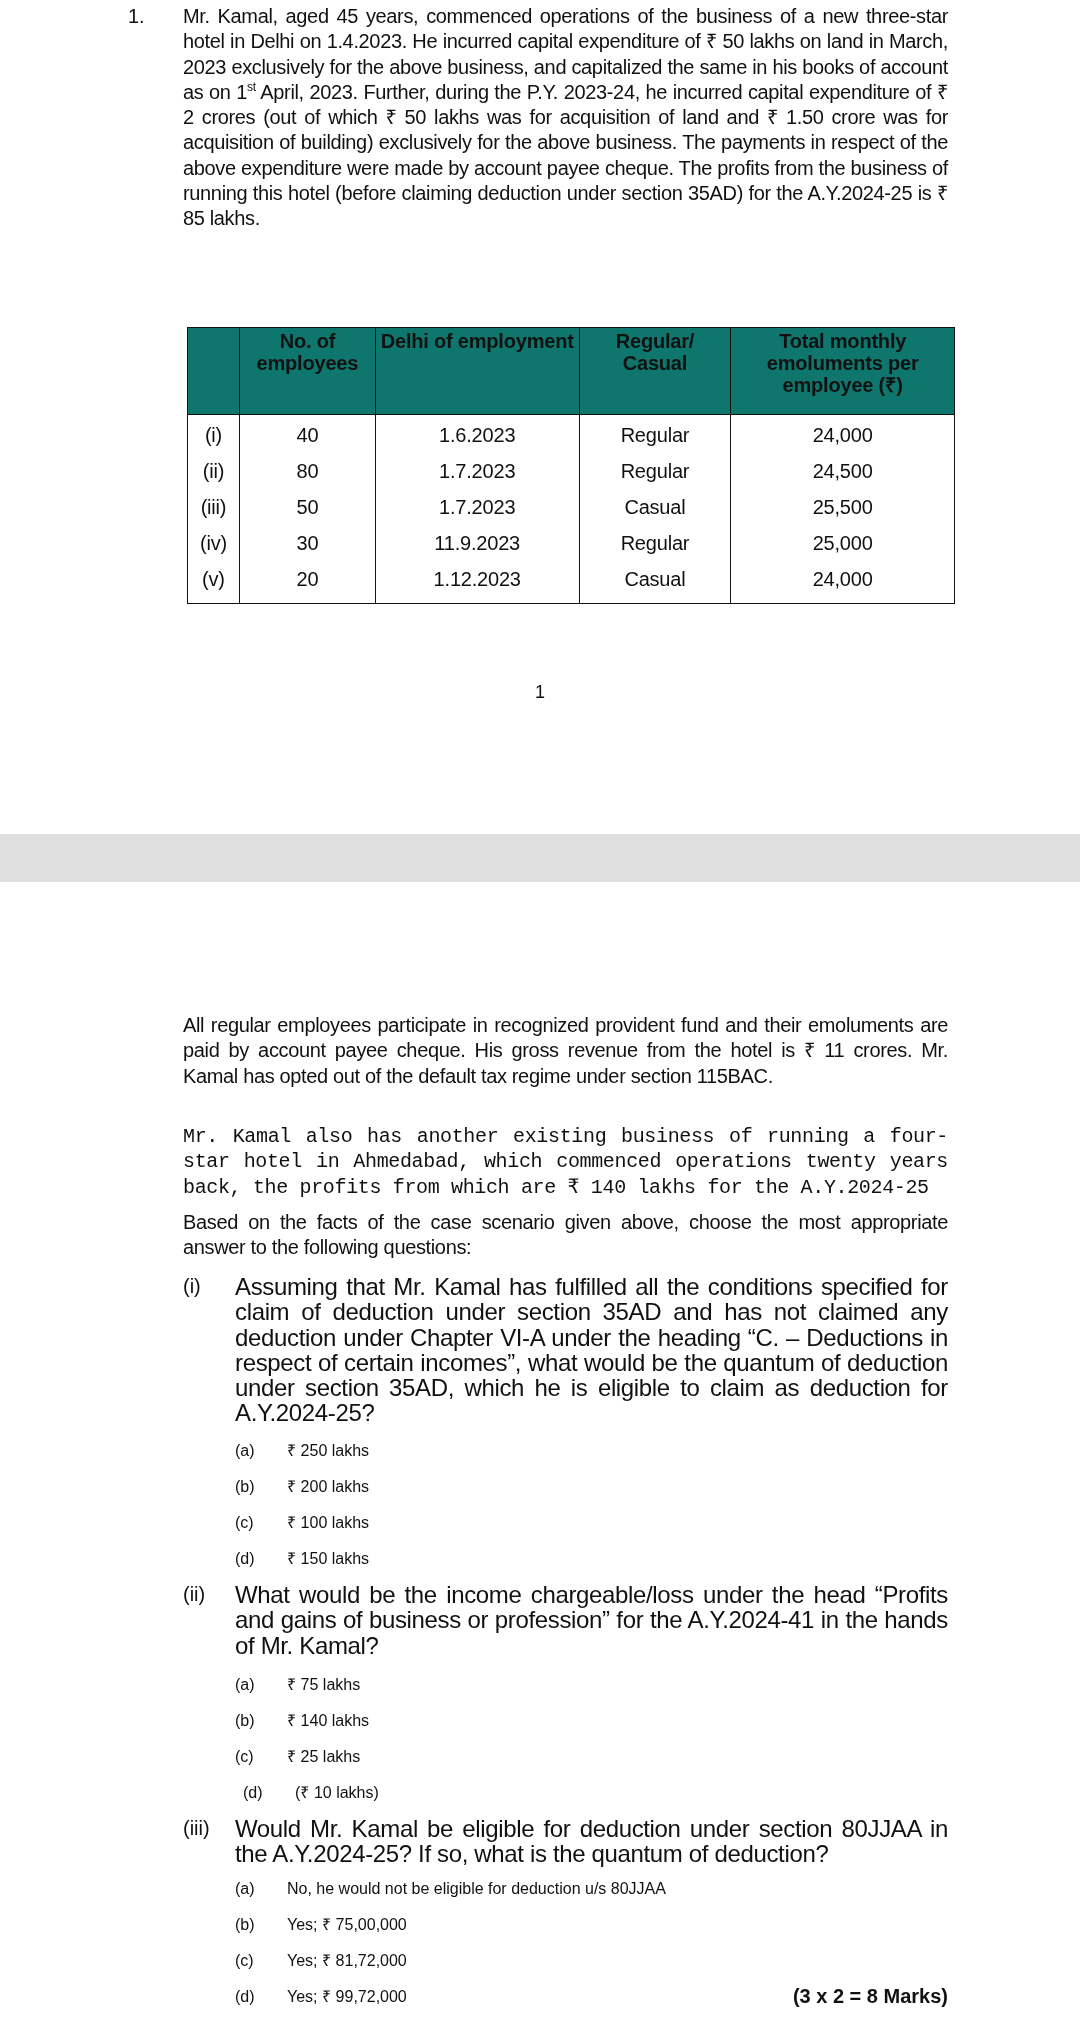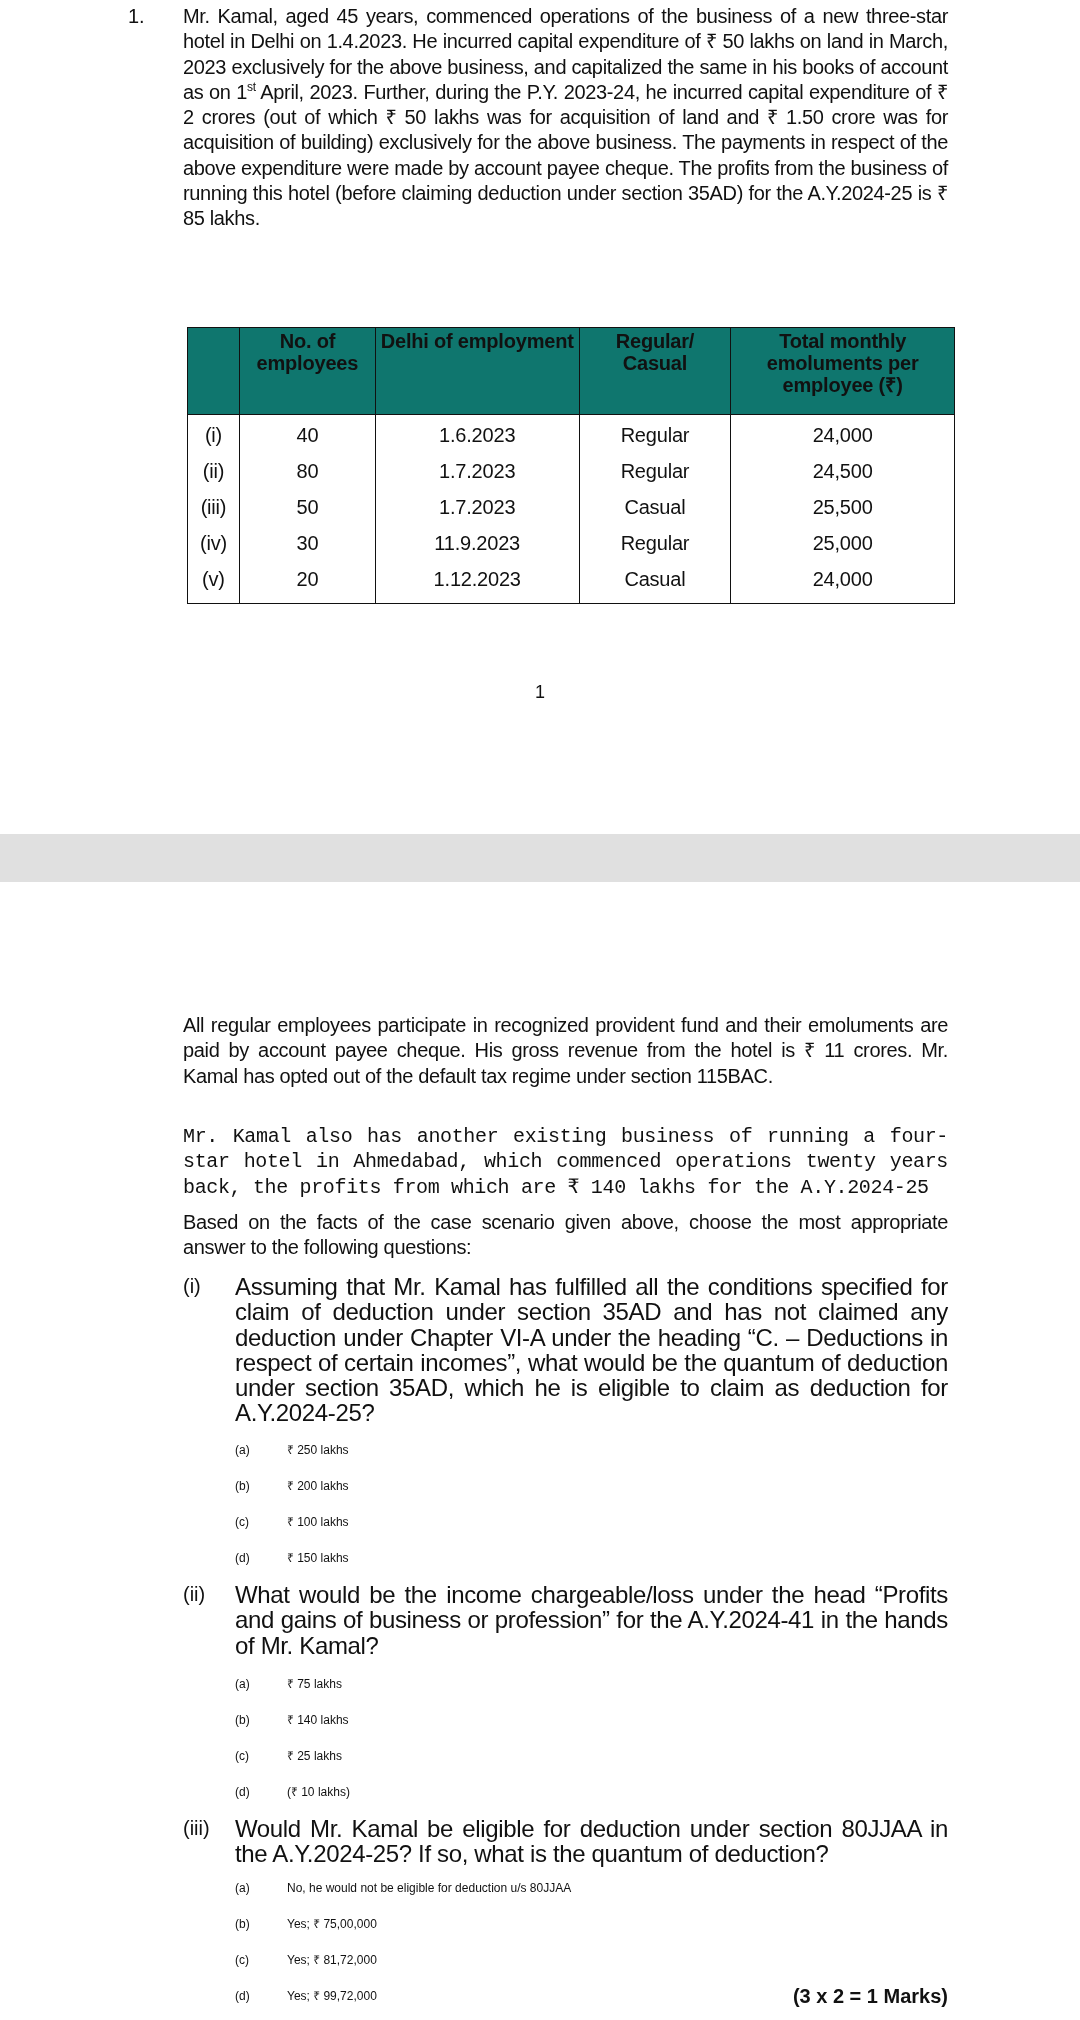--- a/index.html
+++ b/index.html
@@ -32,21 +32,21 @@
     text-align: center; border-left: 1.5px solid #111; border-right: 1.5px solid #111;
     padding: 0 4px; height: 36px; line-height: 36px;
   }
   table.emp tr.last td { border-bottom: 1.5px solid #111; padding-bottom: 6px; }
   table.emp tr.first td { padding-top: 2px; }
 
   .pagenum { position: absolute; left: 0; width: 1080px; top: 682px; text-align: center; font-size: 18px; }
 
   .sub { position: absolute; left: 183px; font-size: 20px; line-height: 25.3px; }
   .sub-body { position: absolute; left: 235px; width: 713px; font-size: 24px; line-height: 25.3px; text-align: justify; letter-spacing: -0.35px; }
-  .opt { position: absolute; left: 235px; font-size: 12px; line-height: 25px; }
+  .opt { position: absolute; left: 235px; font-size: 16px; line-height: 25px; }
   .opt .olabel { display: inline-block; width: 52px; }
   .marks { position: absolute; right: 132px; font-size: 20px; font-weight: bold; line-height: 25px; }
 </style>
 </head>
 <body>
 
 <div class="page page1">
   <div class="qnum">1.</div>
   <div class="para" style="top:4px;"><span>Mr. Kamal, aged 45 years, commenced operations of the business of a new three-star hotel in Delhi on 1.4.2023. He incurred capital expenditure of ₹ 50 lakhs on land in March, 2023 exclusively for the above business, and capitalized the same in his books of account as on 1</span><sup>st</sup><span> April, 2023. Further, during the P.Y. 2023-24, he incurred capital expenditure of ₹ 2 crores (out of which ₹ 50 lakhs was for acquisition of land and ₹ 1.50 crore was for acquisition of building) exclusively for the above business. The payments in respect of the above expenditure were made by account payee cheque. The profits from the business of running this hotel (before claiming deduction under section 35AD) for the A.Y.2024-25 is ₹ 85 lakhs.</span></div>
 
@@ -122,23 +122,23 @@
   <div class="opt" style="top:556px;"><span class="olabel">(a)</span><span>₹ 250 lakhs</span></div>
   <div class="opt" style="top:592px;"><span class="olabel">(b)</span><span>₹ 200 lakhs</span></div>
   <div class="opt" style="top:628px;"><span class="olabel">(c)</span><span>₹ 100 lakhs</span></div>
   <div class="opt" style="top:664px;"><span class="olabel">(d)</span><span>₹ 150 lakhs</span></div>
 
   <div class="sub" style="top:700px;">(ii)</div>
   <div class="sub-body" style="top:700px;">What would be the income chargeable/loss under the head “Profits and gains of business or profession” for the A.Y.2024-41 in the hands of Mr. Kamal?</div>
   <div class="opt" style="top:790px;"><span class="olabel">(a)</span><span>₹ 75 lakhs</span></div>
   <div class="opt" style="top:826px;"><span class="olabel">(b)</span><span>₹ 140 lakhs</span></div>
   <div class="opt" style="top:862px;"><span class="olabel">(c)</span><span>₹ 25 lakhs</span></div>
-  <div class="opt" style="top:898px;"><span class="olabel">(d)</span><span>(₹ 10 lakhs)</span></div>
+  <div class="opt" style="top:898px;margin-left:8px;"><span class="olabel">(d)</span><span>(₹ 10 lakhs)</span></div>
 
   <div class="sub" style="top:934px;">(iii)</div>
   <div class="sub-body" style="top:934px;">Would Mr. Kamal be eligible for deduction under section 80JJAA in the A.Y.2024-25? If so, what is the quantum of deduction?</div>
   <div class="opt" style="top:994px;"><span class="olabel">(a)</span><span>No, he would not be eligible for deduction u/s 80JJAA</span></div>
   <div class="opt" style="top:1030px;"><span class="olabel">(b)</span><span>Yes; ₹ 75,00,000</span></div>
   <div class="opt" style="top:1066px;"><span class="olabel">(c)</span><span>Yes; ₹ 81,72,000</span></div>
   <div class="opt" style="top:1102px;"><span class="olabel">(d)</span><span>Yes; ₹ 99,72,000</span></div>
 
-  <div class="marks" style="top:1102px;">(3 x 2 = 1 Marks)</div>
+  <div class="marks" style="top:1102px;">(3 x 2 = 8 Marks)</div>
 </div>
 
 </body></html>

